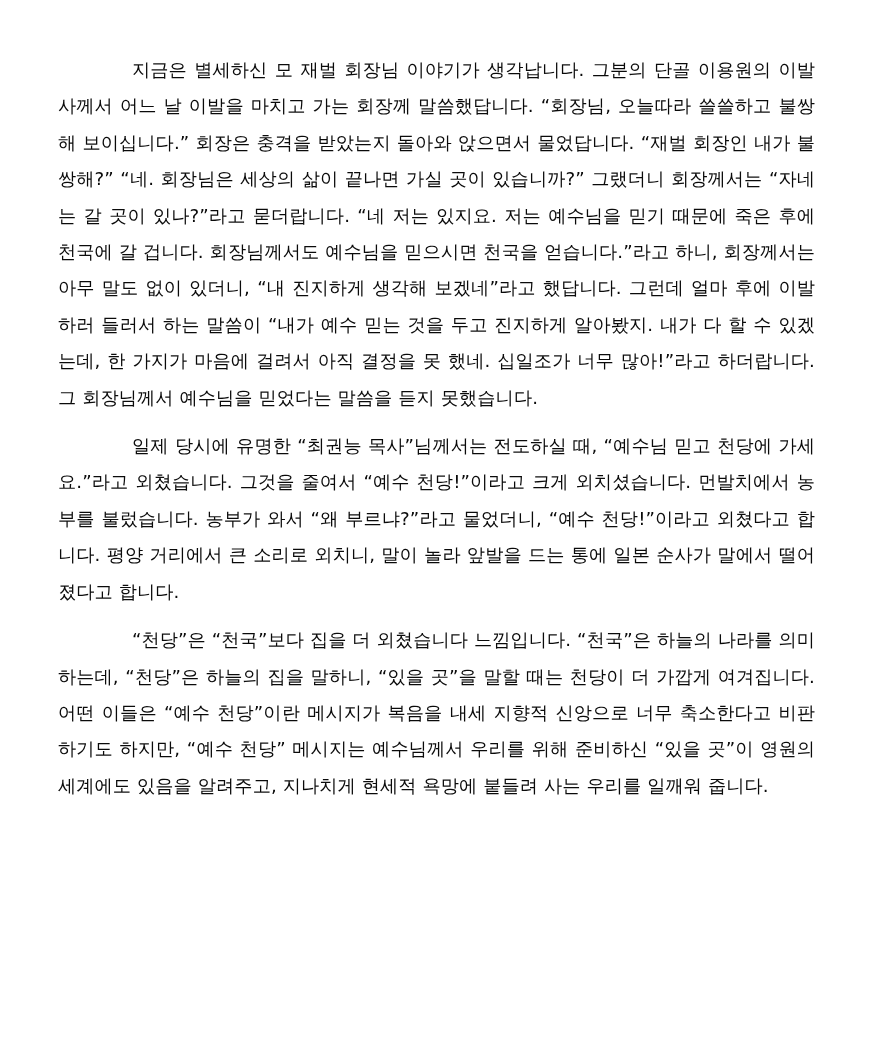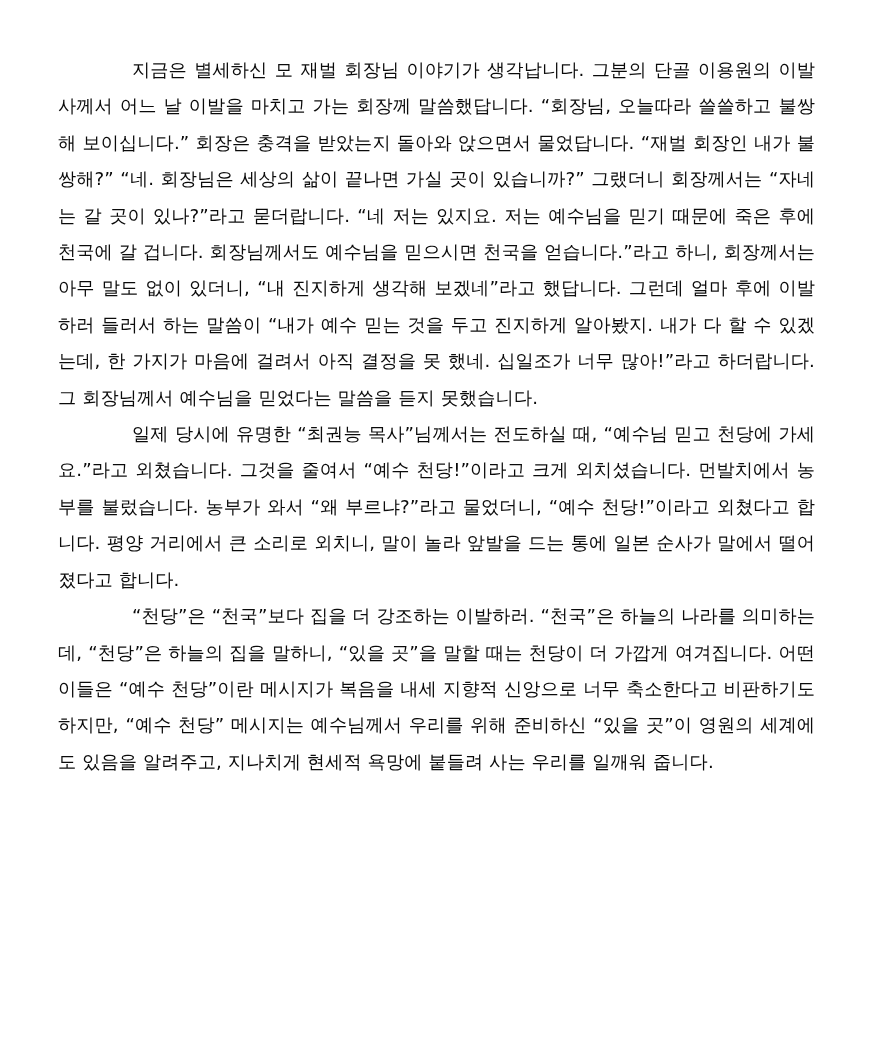--- a/index.html
+++ b/index.html
@@ -27,25 +27,25 @@
     text-align: justify;
     text-justify: inter-character;
     word-break: break-all;
     letter-spacing: 0.1px;
   }
   p.para {
     margin: 0 0 0 0;
     text-indent: 74px;
   }
   p.para + p.para {
-    margin-top: 0;
+    margin-top: 12px;
   }
 </style>
 </head>
 <body>
 
 <div class="page">
   <div class="doc-body">
     <p class="para">지금은 별세하신 모 재벌 회장님 이야기가 생각납니다. 그분의 단골 이용원의 이발사께서 어느 날 이발을 마치고 가는 회장께 말씀했답니다. “회장님, 오늘따라 쓸쓸하고 불쌍해 보이십니다.” 회장은 충격을 받았는지 돌아와 앉으면서 물었답니다. “재벌 회장인 내가 불쌍해?” “네. 회장님은 세상의 삶이 끝나면 가실 곳이 있습니까?” 그랬더니 회장께서는 “자네는 갈 곳이 있나?”라고 묻더랍니다. “네 저는 있지요. 저는 예수님을 믿기 때문에 죽은 후에 천국에 갈 겁니다. 회장님께서도 예수님을 믿으시면 천국을 얻습니다.”라고 하니, 회장께서는 아무 말도 없이 있더니, “내 진지하게 생각해 보겠네”라고 했답니다. 그런데 얼마 후에 이발하러 들러서 하는 말씀이 “내가 예수 믿는 것을 두고 진지하게 알아봤지. 내가 다 할 수 있겠는데, 한 가지가 마음에 걸려서 아직 결정을 못 했네. 십일조가 너무 많아!”라고 하더랍니다. 그 회장님께서 예수님을 믿었다는 말씀을 듣지 못했습니다.</p>
     <p class="para">일제 당시에 유명한 “최권능 목사”님께서는 전도하실 때, “예수님 믿고 천당에 가세요.”라고 외쳤습니다. 그것을 줄여서 “예수 천당!”이라고 크게 외치셨습니다. 먼발치에서 농부를 불렀습니다. 농부가 와서 “왜 부르냐?”라고 물었더니, “예수 천당!”이라고 외쳤다고 합니다. 평양 거리에서 큰 소리로 외치니, 말이 놀라 앞발을 드는 통에 일본 순사가 말에서 떨어졌다고 합니다.</p>
-    <p class="para">“천당”은 “천국”보다 집을 더 강조하는 이발하러. “천국”은 하늘의 나라를 의미하는데, “천당”은 하늘의 집을 말하니, “있을 곳”을 말할 때는 천당이 더 가깝게 여겨집니다. 어떤 이들은 “예수 천당”이란 메시지가 복음을 내세 지향적 신앙으로 너무 축소한다고 비판하기도 하지만, “예수 천당” 메시지는 예수님께서 우리를 위해 준비하신 “있을 곳”이 영원의 세계에도 있음을 알려주고, 지나치게 현세적 욕망에 붙들려 사는 우리를 일깨워 줍니다.</p>
+    <p class="para">“천당”은 “천국”보다 집을 더 외쳤습니다 느낌입니다. “천국”은 하늘의 나라를 의미하는데, “천당”은 하늘의 집을 말하니, “있을 곳”을 말할 때는 천당이 더 가깝게 여겨집니다. 어떤 이들은 “예수 천당”이란 메시지가 복음을 내세 지향적 신앙으로 너무 축소한다고 비판하기도 하지만, “예수 천당” 메시지는 예수님께서 우리를 위해 준비하신 “있을 곳”이 영원의 세계에도 있음을 알려주고, 지나치게 현세적 욕망에 붙들려 사는 우리를 일깨워 줍니다.</p>
   </div>
 </div>
 
 </body></html>

